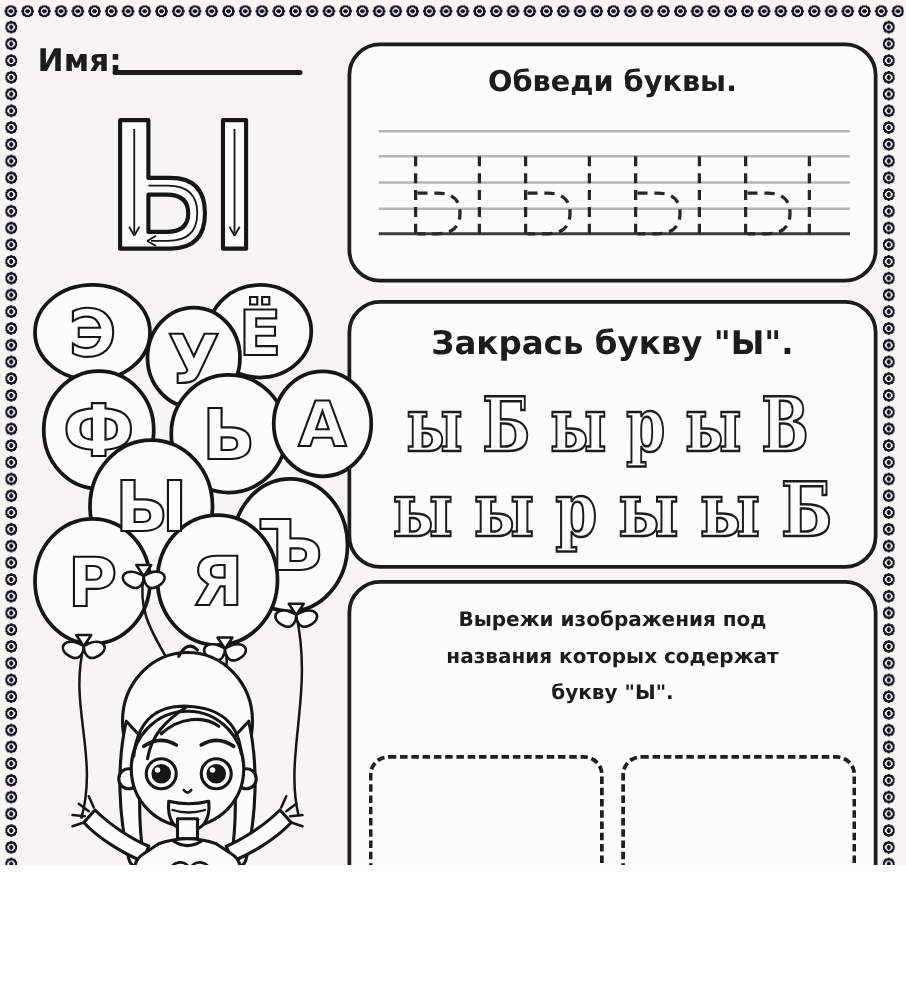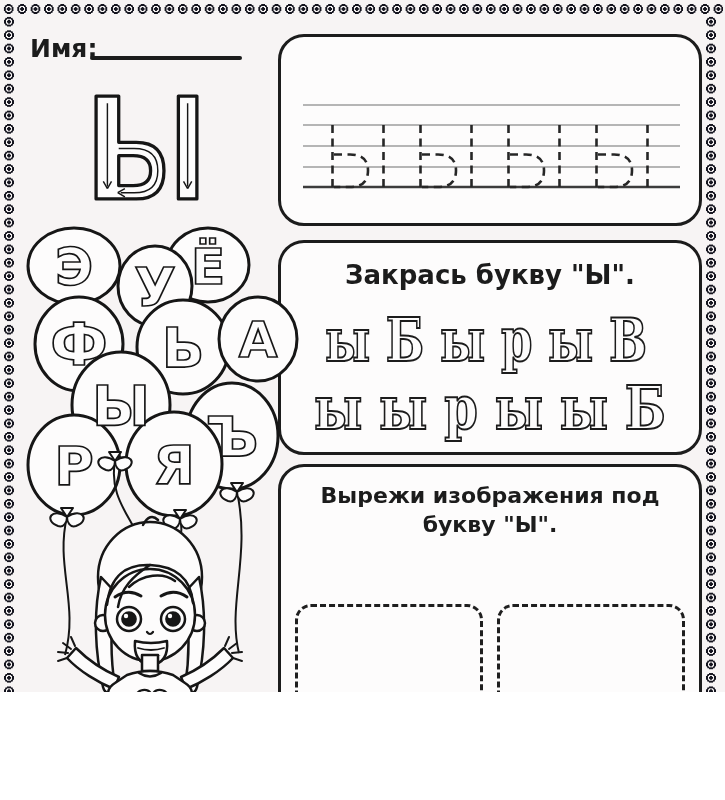--- a/index.html
+++ b/index.html
@@ -21,21 +21,21 @@
   
   .bigletter{position:absolute;left:93px;top:94px;}
   
   .box{position:absolute;left:278px;width:418px;background:#fdfcfc;border:3px solid #1c1c1c;border-radius:26px;z-index:1;}
   .box1{top:34px;height:186px;}
   .box2{top:240px;height:209px;}
   .box3{top:464px;height:313px;}
   .box-title{width:100%;text-align:center;font-weight:bold;}
   .box1 .box-title{margin-top:16px;font-size:23px;}
   .box2 .box-title{margin-top:17px;font-size:26px;}
-  .box3 .box-title{margin-top:14px;font-size:22px;line-height:29px;}
+  .box3 .box-title{margin-top:14px;font-size:16px;line-height:29px;}
   .trace-svg{position:absolute;left:0;top:0;}
   .color-svg{position:absolute;left:0;top:62px;}
   .slot{position:absolute;top:137px;width:182px;height:162px;border:3px dashed #1f1f1f;border-radius:16px;background:#fdfcfc;}
   .slot-left{left:14px;}
   .slot-right{left:216px;}
   
   .illustration{position:absolute;left:15px;top:225px;z-index:2;}
   
   .blob{position:absolute;left:450px;top:789px;width:86px;height:14px;background:#5d6d66;border-radius:43px 43px 0 0/13px 13px 0 0;z-index:3;}
   svg text{user-select:none;}
@@ -61,20 +61,21 @@
       <path d="M14,9 V90"></path>
         <path d="M14,92 l-4,-7 M14,92 l4,-7"></path>
       <path d="M25,53 H40 Q63,53 63,74.5 Q63,96 40,96 H27"></path>
         <path d="M24,96 l7,-4 M24,96 l7,4"></path>
       <path d="M92,9 V90"></path>
         <path d="M92,92 l-4,-7 M92,92 l4,-7"></path>
     </g>
   </svg>
 
   <div class="box box1">
+    <div class="box-title">Обведи буквы.</div>
     <svg class="trace-svg" width="418" height="186" viewBox="0 0 418 186">
       <g stroke="#b5b5b5" stroke-width="2">
         <line x1="22" y1="68" x2="399" y2="68"></line>
         <line x1="22" y1="88" x2="399" y2="88"></line>
         <line x1="22" y1="109" x2="399" y2="109"></line>
         <line x1="22" y1="130" x2="399" y2="130"></line>
       </g>
       <line x1="22" y1="150" x2="399" y2="150" stroke="#3c3c3c" stroke-width="2.4"></line>
       <defs>
         <g id="traceY" fill="none" stroke="#262626" stroke-width="2.6" stroke-dasharray="8 5.5">
@@ -98,20 +99,21 @@
       <g font-family="DejaVu Serif, serif" font-weight="bold" font-size="60" fill="#fdfcfc" stroke="#1c1c1c" stroke-width="2" text-anchor="middle">
         <text x="205" y="56" textLength="322" lengthAdjust="spacingAndGlyphs">ы Б ы р ы В</text>
         <text x="209" y="124" textLength="352" lengthAdjust="spacingAndGlyphs">ы ы р ы ы Б</text>
       </g>
     </svg>
   </div>
 
   <div class="box box3">
     <div class="box-title">
       <div>Вырежи изображения под</div>
+      <div>названия которых содержат</div>
       <div>букву "Ы".</div>
     </div>
     <div class="slot slot-left"></div>
     <div class="slot slot-right"></div>
   </div>
 
   <svg class="illustration" width="292" height="575" viewBox="0 0 292 575">
     <defs>
       <g id="bow" fill="#fdfcfc" stroke="#161616" stroke-width="2" stroke-linejoin="round">
         <path d="M-6,-9 L6,-9 L0,0 Z"></path>

